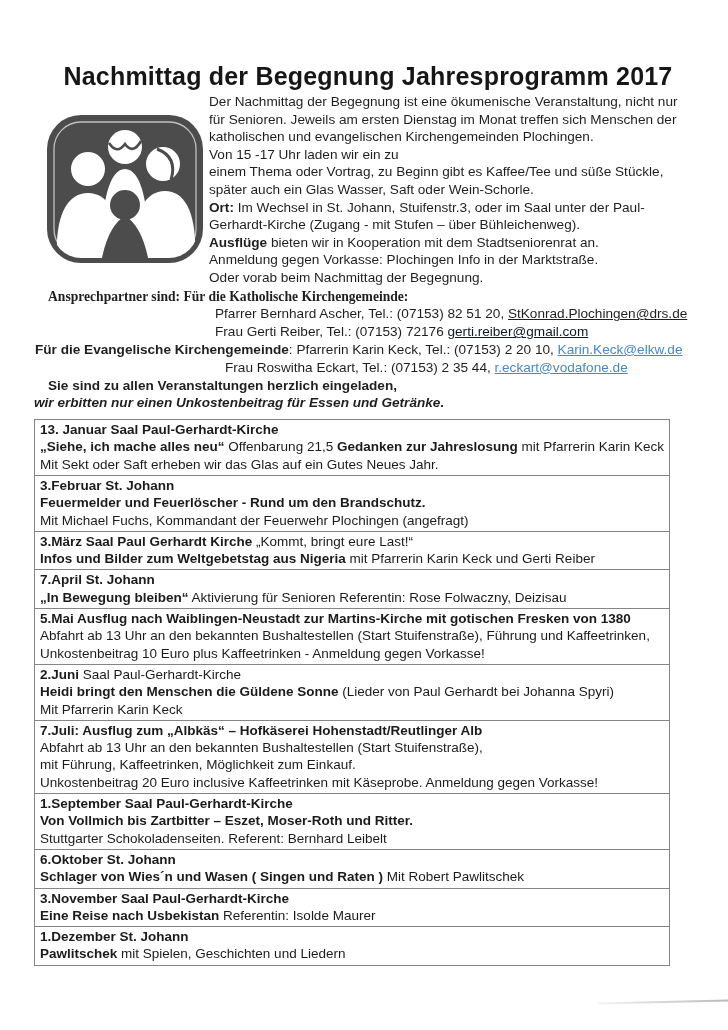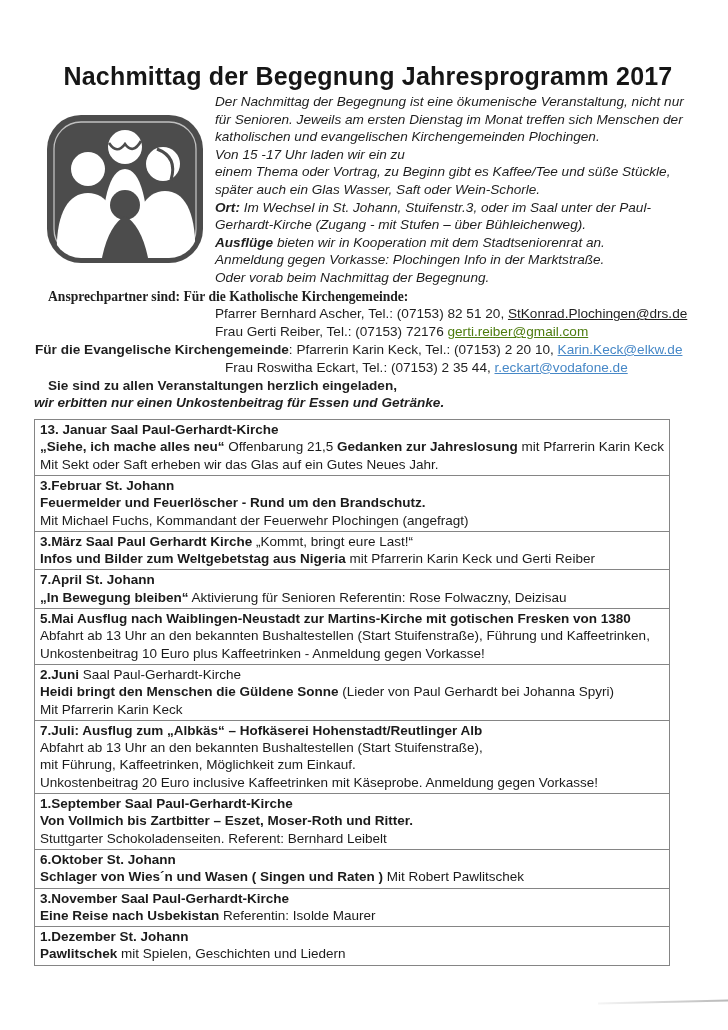--- a/index.html
+++ b/index.html
@@ -8,21 +8,21 @@
     font-family:"Liberation Sans",sans-serif;color:#1f1f1f;
     -webkit-font-smoothing:antialiased;
   }
   .page{padding:0 26px 0 34px;}
   .doc-title{
     font-size:25px;font-weight:bold;text-align:center;
     padding-top:62px;margin:0;letter-spacing:0.2px;color:#161616;
   }
   .intro-section{display:flex;margin-top:2px;}
   .logo-box{width:160px;height:152px;margin-left:11px;margin-top:20px;flex:none;}
-  .intro-text{margin-left:10px;font-size:13.6px;line-height:17.6px;width:505px;font-style:italic;}
+  .intro-text{margin-left:4px;font-size:13.6px;line-height:17.6px;width:505px;}
   .contact-block{margin-top:1px;font-size:13.6px;line-height:17.8px;}
   .contact-line:nth-child(1){margin-left:14px;font-family:Liberation Serif, serif;}
   .contact-line:nth-child(2){margin-left:181px;}
   .contact-line:nth-child(3){margin-left:181px;}
   .contact-line:nth-child(4){margin-left:1px;}
   .contact-line:nth-child(5){margin-left:191px;}
   .contact-line:nth-child(6){margin-left:14px;}
   .contact-line:nth-child(7){font-style:italic;}
   .schedule-table{
     margin-top:7px;border-collapse:collapse;width:636px;table-layout:fixed;
@@ -85,21 +85,21 @@
         <div class="intro-line"><span>Gerhardt-Kirche (Zugang - mit Stufen – über Bühleichenweg).</span></div>
         <div class="intro-line"><span class="b">Ausflüge</span><span> bieten wir in Kooperation mit dem Stadtseniorenrat an.</span></div>
         <div class="intro-line"><span>Anmeldung gegen Vorkasse: Plochingen Info in der Marktstraße.</span></div>
         <div class="intro-line"><span>Oder vorab beim Nachmittag der Begegnung.</span></div>
       </div>
   </div>
 
   <div class="contact-block" id="contact-block">
       <div class="contact-line"><span class="b">Ansprechpartner sind:  Für die Katholische Kirchengemeinde:</span></div>
       <div class="contact-line"><span>Pfarrer Bernhard Ascher, Tel.: (07153) 82 51 20, </span><span class="u" style="color: rgb(31, 31, 31);">StKonrad.Plochingen@drs.de</span></div>
-      <div class="contact-line"><span>Frau Gerti Reiber, Tel.: (07153) 72176 </span><span class="u" style="color: #4d7c0f;">gerti.reiber@gmail.com</span></div>
+      <div class="contact-line"><span>Frau Gerti Reiber, Tel.: (07153) 72176 </span><span class="u" style="color: #0f172a;">gerti.reiber@gmail.com</span></div>
       <div class="contact-line"><span class="b">Für die Evangelische Kirchengemeinde</span><span>: Pfarrerin Karin Keck, Tel.: (07153) 2 20 10,  </span><span class="u" style="color: rgb(71, 136, 199);">Karin.Keck@elkw.de</span></div>
       <div class="contact-line"><span>Frau Roswitha Eckart, Tel.: (07153) 2 35 44, </span><span class="u" style="color: rgb(71, 136, 199);">r.eckart@vodafone.de</span></div>
       <div class="contact-line"><span class="b">Sie sind zu allen Veranstaltungen herzlich eingeladen,</span></div>
       <div class="contact-line"><span class="b">wir erbitten nur einen Unkostenbeitrag für Essen und Getränke.</span></div>
     </div>
 
   <table class="schedule-table">
     <tbody id="schedule-body">
         <tr>
           <td>

